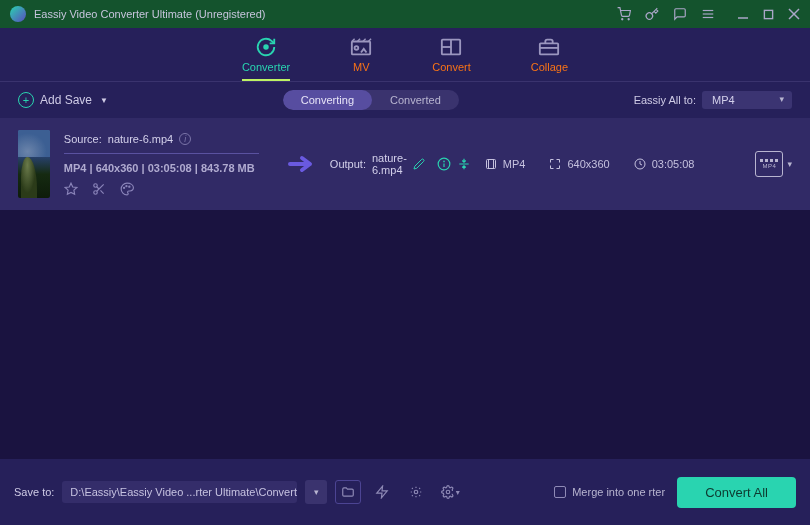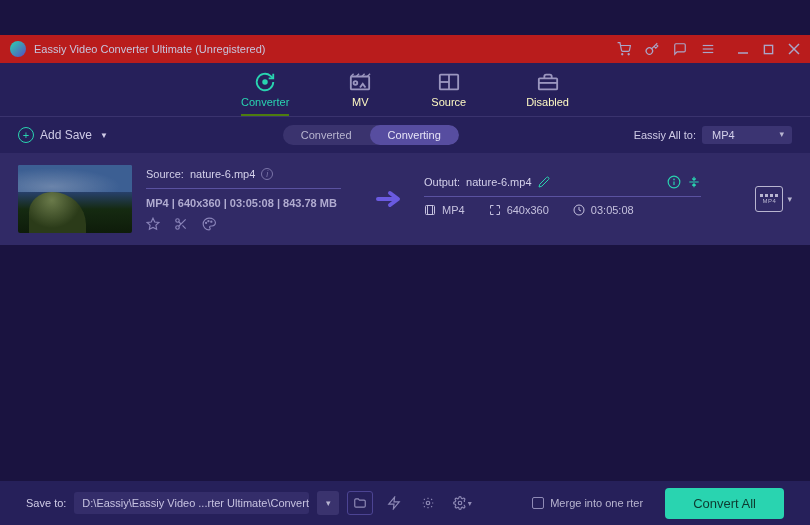--- a/index.html
+++ b/index.html
@@ -1,26 +1,26 @@
 <!DOCTYPE html>
 <html><head>
 <meta charset="utf-8">
 <style>
 * { margin: 0; padding: 0; box-sizing: border-box; font-family: -apple-system, "Segoe UI", Arial, sans-serif; }
 body { width: 810px; height: 525px; background: #1a1340; color: #b8b5d0; font-size: 12px; overflow: hidden; display: flex; flex-direction: column; }
-.titlebar { height: 28px; background: #b91c1c; display: flex; align-items: center; padding: 4px 10px; gap: 8px; margin-top: 35px; }
+.titlebar { height: 28px; background: #14532d; display: flex; align-items: center; padding: 4px 10px; gap: 8px; }
 .logo { width: 16px; height: 16px; border-radius: 50%; background: linear-gradient(135deg,#29d4b0,#5a4abf); position: relative; }
 .title-text { font-size: 11px; color: #c7c5dd; flex: 1; }
 .tb-icons { display: flex; gap: 14px; align-items: center; }
 .tb-icons span { cursor: pointer; color: #aaa6c8; display: inline-flex; }
 .win-icons { display: flex; gap: 14px; align-items: center; margin-left: 14px; }
 .win-icons span { cursor: pointer; color: #aaa6c8; display: inline-flex; }
 .tabs { height: 54px; background: #26205a; display: flex; justify-content: center; align-items: flex-end; gap: 60px; border-bottom: 1px solid #3a336e; }
-.tab { display: flex; flex-direction: column; align-items: center; gap: 4px; padding-bottom: 6px; cursor: pointer; color: #fef9c3; border-bottom: 2px solid transparent; }
-.tab.active { color: #29d4b0; border-bottom: 2px solid #4d7c0f; }
+.tab { display: flex; flex-direction: column; align-items: center; gap: 4px; padding-bottom: 6px; cursor: pointer; color: #f97316; border-bottom: 2px solid transparent; }
+.tab.active { color: #29d4b0; border-bottom: 2px solid #bef264; }
 .tab .ticon { height: 20px; display: flex; align-items: center; }
 .tab .tlabel { font-size: 11px; }
 .subbar { height: 36px; background: #26205a; display: flex; align-items: center; padding: 0 18px; gap: 12px; }
 .add-files { display: flex; align-items: center; gap: 6px; cursor: pointer; color: #29d4b0; }
 .add-files .plus { width: 16px; height: 16px; border: 1.5px solid #29d4b0; border-radius: 50%; display: flex; align-items: center; justify-content: center; font-size: 11px; line-height: 1; }
 .add-files .lbl { color: #cfcbe6; font-size: 12px; }
 .add-files .caret { font-size: 8px; color: #cfcbe6; margin-left: 2px; }
 .seg { display: flex; background: #3a336e; border-radius: 12px; overflow: hidden; margin: 0 auto; }
 .seg .segbtn { padding: 4px 18px; font-size: 11px; cursor: pointer; color: #b8b5d0; }
 .seg .segbtn.active { background: #574da0; color: #e7e4f7; border-radius: 12px; }
@@ -33,46 +33,46 @@
 .thumb::before { content:""; position:absolute; left:0; right:0; top:0; height:40%; background: radial-gradient(ellipse at 30% 80%, #6b84aa 0%, transparent 60%), #3c5f93; }
 .thumb::after { content:""; position:absolute; left:10%; right:40%; bottom:0; height:60%; background: radial-gradient(ellipse at 40% 20%, #6a7a4a 0%, #2b3b19 60%); border-radius: 40% 60% 0 0 / 50% 80% 0 0; }
 .srccol { flex: 0 0 210px; display: flex; flex-direction: column; gap: 8px; }
 .srcline { display:flex; align-items:center; gap:6px; font-size:11px; color:#d3d0ea; }
 .info-i { width:12px; height:12px; border-radius:50%; border:1px solid #7a74a8; color:#7a74a8; font-size:9px; display:flex; align-items:center; justify-content:center; font-style: italic; }
 .hr { height:1px; background:#5a52a0; width: 195px; }
 .meta { font-size:11px; color:#b0abd0;font-weight:bold; }
 .rowicons { display:flex; gap:14px; color:#8a84b9; }
 .rowicons span { cursor: pointer; display:inline-flex; }
 .arrow { width:40px; display:flex; align-items:center; justify-content:center; }
-.outcol { flex:1; display:flex; flex-direction:column; gap:7px; }
+.outcol { flex:1; display:flex; gap:7px; }
 .outtop { display:flex; align-items:center; gap:6px; font-size:11px; color:#d3d0ea; }
 .outtop .spacer { flex:1; }
 .outtop .ci { color:#29d4b0; cursor:pointer; display:inline-flex; }
 .hr2 { height:1px; background:#5a52a0; width:100%; }
 .outinfo { display:flex; gap:24px; align-items:center; font-size:11px; color:#c5c1de; }
 .outinfo .itm { display:flex; align-items:center; gap:6px; }
 .selrow { display:flex; gap:14px; }
 .dd { background:#4a4291; border-radius:3px; padding:3px 8px; font-size:11px; color:#d3d0ea; position:relative; cursor:pointer; min-width:110px; }
 .dd::after { content:"▾"; position:absolute; right:6px; top:3px; font-size:9px; }
 .fmtbtn { display:flex; align-items:center; gap:4px; margin-left:40px; cursor:pointer; }
 .fmtbox { width:28px; height:26px; border:1px solid #b8b5d0; border-radius:3px; display:flex; flex-direction:column; align-items:center; justify-content:center; gap:1px; }
 .fmtbox .dots { display:flex; gap:2px; }
 .fmtbox .dots i { width:3px; height:3px; background:#b8b5d0; }
 .fmtbox .txt { font-size:6px; letter-spacing:0.5px; }
 .fmtbtn .car { font-size:9px; }
 .middle { flex:1; background:#1a1340; }
-.footer { height: 44px; background: #26205a; display:flex; align-items:center; padding: 0 26px; gap: 8px; }
+.footer { height: 66px; background: #26205a; display:flex; align-items:center; padding: 0 14px; gap: 8px; }
 .saveto { font-size:11px; color:#cfcbe6; }
 .pathbox { flex:0 0 235px; background:#342d6a; border-radius:3px; padding:5px 8px; font-size:11px; color:#c6c2e0; position:relative; white-space:nowrap; overflow:hidden; }
 .pathcar { width:22px; height:24px; background:#3a336e; border-radius:3px; display:flex; align-items:center; justify-content:center; font-size:9px; cursor:pointer; }
 .ficon { width:26px; height:24px; display:flex; align-items:center; justify-content:center; cursor:pointer; color:#8f8ab6; border-radius:3px; }
 .ficon.boxed { border:1px solid #4c4493; }
 .merge { display:flex; align-items:center; gap:6px; font-size:11px; margin-left:auto; cursor:pointer; }
 .merge .cb { width:12px; height:12px; border:1px solid #8f8ab6; border-radius:2px; }
-.convertall-btn { background:#29d4b0; color:#0d3a30; font-size:13px; font-weight:500; border:none; border-radius:4px; padding: 8px 28px; cursor:pointer; margin-left:14px; }
+.convertall-btn { background:#29d4b0; color:#0d3a30; font-size:13px; font-weight:500; border:none; border-radius:4px; padding: 8px 28px; cursor:pointer; margin-left:4px; }
 svg { display:block; }
 </style>
 </head>
 <body>
 
 <div class="titlebar">
   <div class="logo"></div>
   <div class="title-text">Eassiy Video Converter Ultimate (Unregistered)</div>
   <div class="tb-icons">
     <span>
@@ -143,43 +143,43 @@
     <div class="tlabel">MV</div>
   </div>
   <div class="tab">
     <div class="ticon">
         <svg width="22" height="20" viewBox="0 0 24 20" fill="none" stroke="#9b96bf" stroke-width="2">
           <rect x="2" y="2" width="20" height="16" rx="1"></rect>
           <line x1="12" y1="2" x2="12" y2="18"></line>
           <line x1="2" y1="10" x2="12" y2="10"></line>
         </svg>
       </div>
-    <div class="tlabel">Source</div>
+    <div class="tlabel">Convert</div>
   </div>
   <div class="tab">
     <div class="ticon">
         <svg width="22" height="20" viewBox="0 0 24 20" fill="none" stroke="#9b96bf" stroke-width="2">
           <rect x="2" y="6" width="20" height="12" rx="1"></rect>
           <path d="M8 6V4a2 2 0 0 1 2-2h4a2 2 0 0 1 2 2v2"></path>
           <line x1="2" y1="11" x2="22" y2="11"></line>
         </svg>
       </div>
-    <div class="tlabel">Disabled</div>
+    <div class="tlabel">Collage</div>
   </div>
 </div>
 
 <div class="subbar">
   <div class="add-files">
     <div class="plus">+</div>
     <div class="lbl">Add Save</div>
     <div class="caret">▼</div>
   </div>
   <div class="seg">
+    <div class="segbtn active">Converting</div>
     <div class="segbtn">Converted</div>
-    <div class="segbtn active">Converting</div>
   </div>
   <div class="convert-all">
     <div class="calabel">Eassiy All to:</div>
     <div class="fmt-sel">MP4</div>
   </div>
 </div>
 
 <div class="filerow">
   <div class="thumb"></div>
   <div class="srccol">

